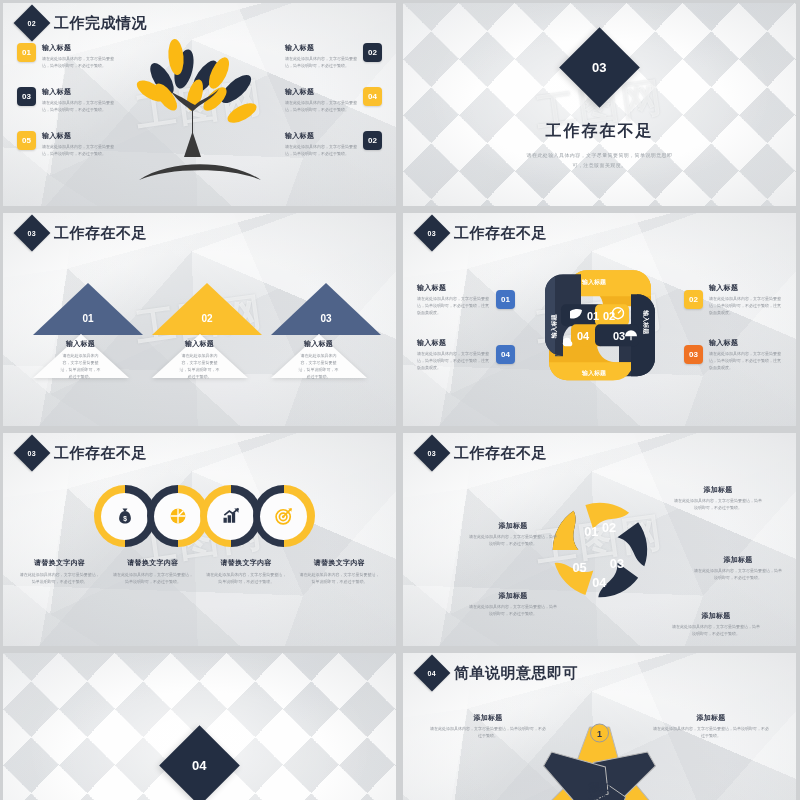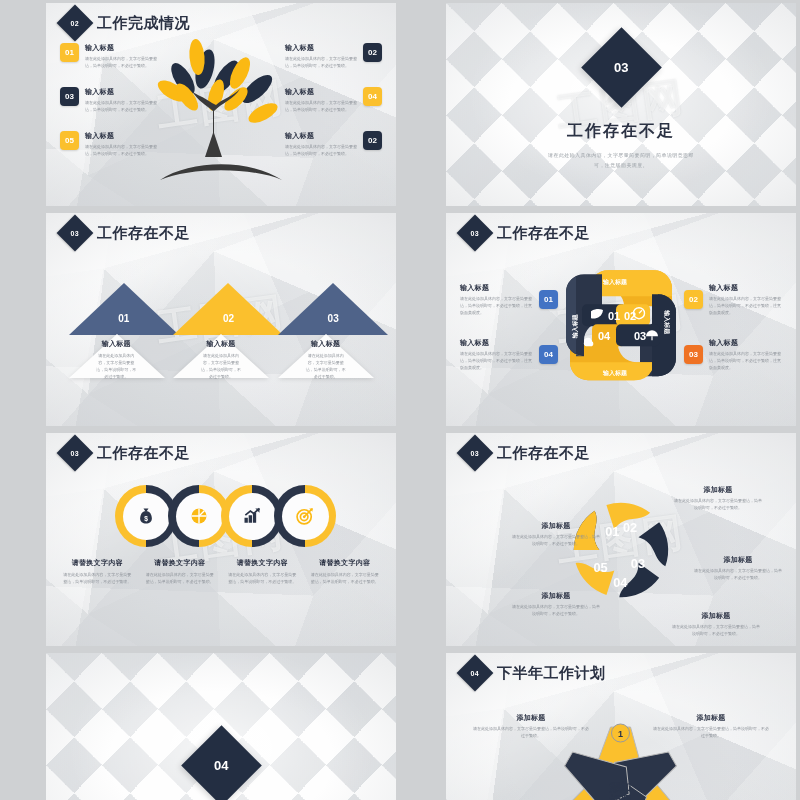--- a/index.html
+++ b/index.html
@@ -14,21 +14,20 @@
     display:grid;
     grid-template-columns:393px 393px;
     grid-template-rows:203px 213px 213px 213px;
     gap:7px 7px;
     padding:3px 0 0 3px;
     box-sizing:border-box;
   }
   .slide{
     position:relative;overflow:hidden;
     background:#eef0f1;
-    margin-left:43px;
   }
   
   .bg-poly{position:absolute;inset:0;
     background:
       linear-gradient(135deg,rgba(255,255,255,.95) 0%,rgba(255,255,255,0) 38%),
       linear-gradient(215deg,rgba(255,255,255,.85) 0%,rgba(255,255,255,0) 42%),
       linear-gradient(25deg,rgba(205,208,211,.55) 0%,rgba(255,255,255,0) 55%),
       linear-gradient(160deg,#ffffff 0%,#e6e8ea 48%,#f3f4f5 100%);
   }
   .bg-poly::before{
@@ -542,21 +541,21 @@
     </div>
   </div>
 
   <div class="slide s8">
     <div class="bg-poly"></div>
     <div class="vignette"></div>
     <div class="hdr">
       <div class="dia">
           <span>04</span>
         </div>
-      <div class="hdr-title">下半年工作计划</div>
+      <div class="hdr-title">简单说明意思即可</div>
     </div>
 
     <svg class="star" width="135" height="140" viewBox="0 0 135 140">
       <g transform="translate(67,78)">
         <g>
             <path d="M-10 -62 L10 -62 L26 -4 L0 14 L-30 -8 Z" fill="#fbc02d" stroke="#b8b8b8" stroke-width="1"></path>
           </g>
         <g transform="rotate(120)">
             <path d="M-10 -62 L10 -62 L26 -4 L0 14 L-30 -8 Z" fill="#fbc02d" stroke="#b8b8b8" stroke-width="1"></path>
           </g>

